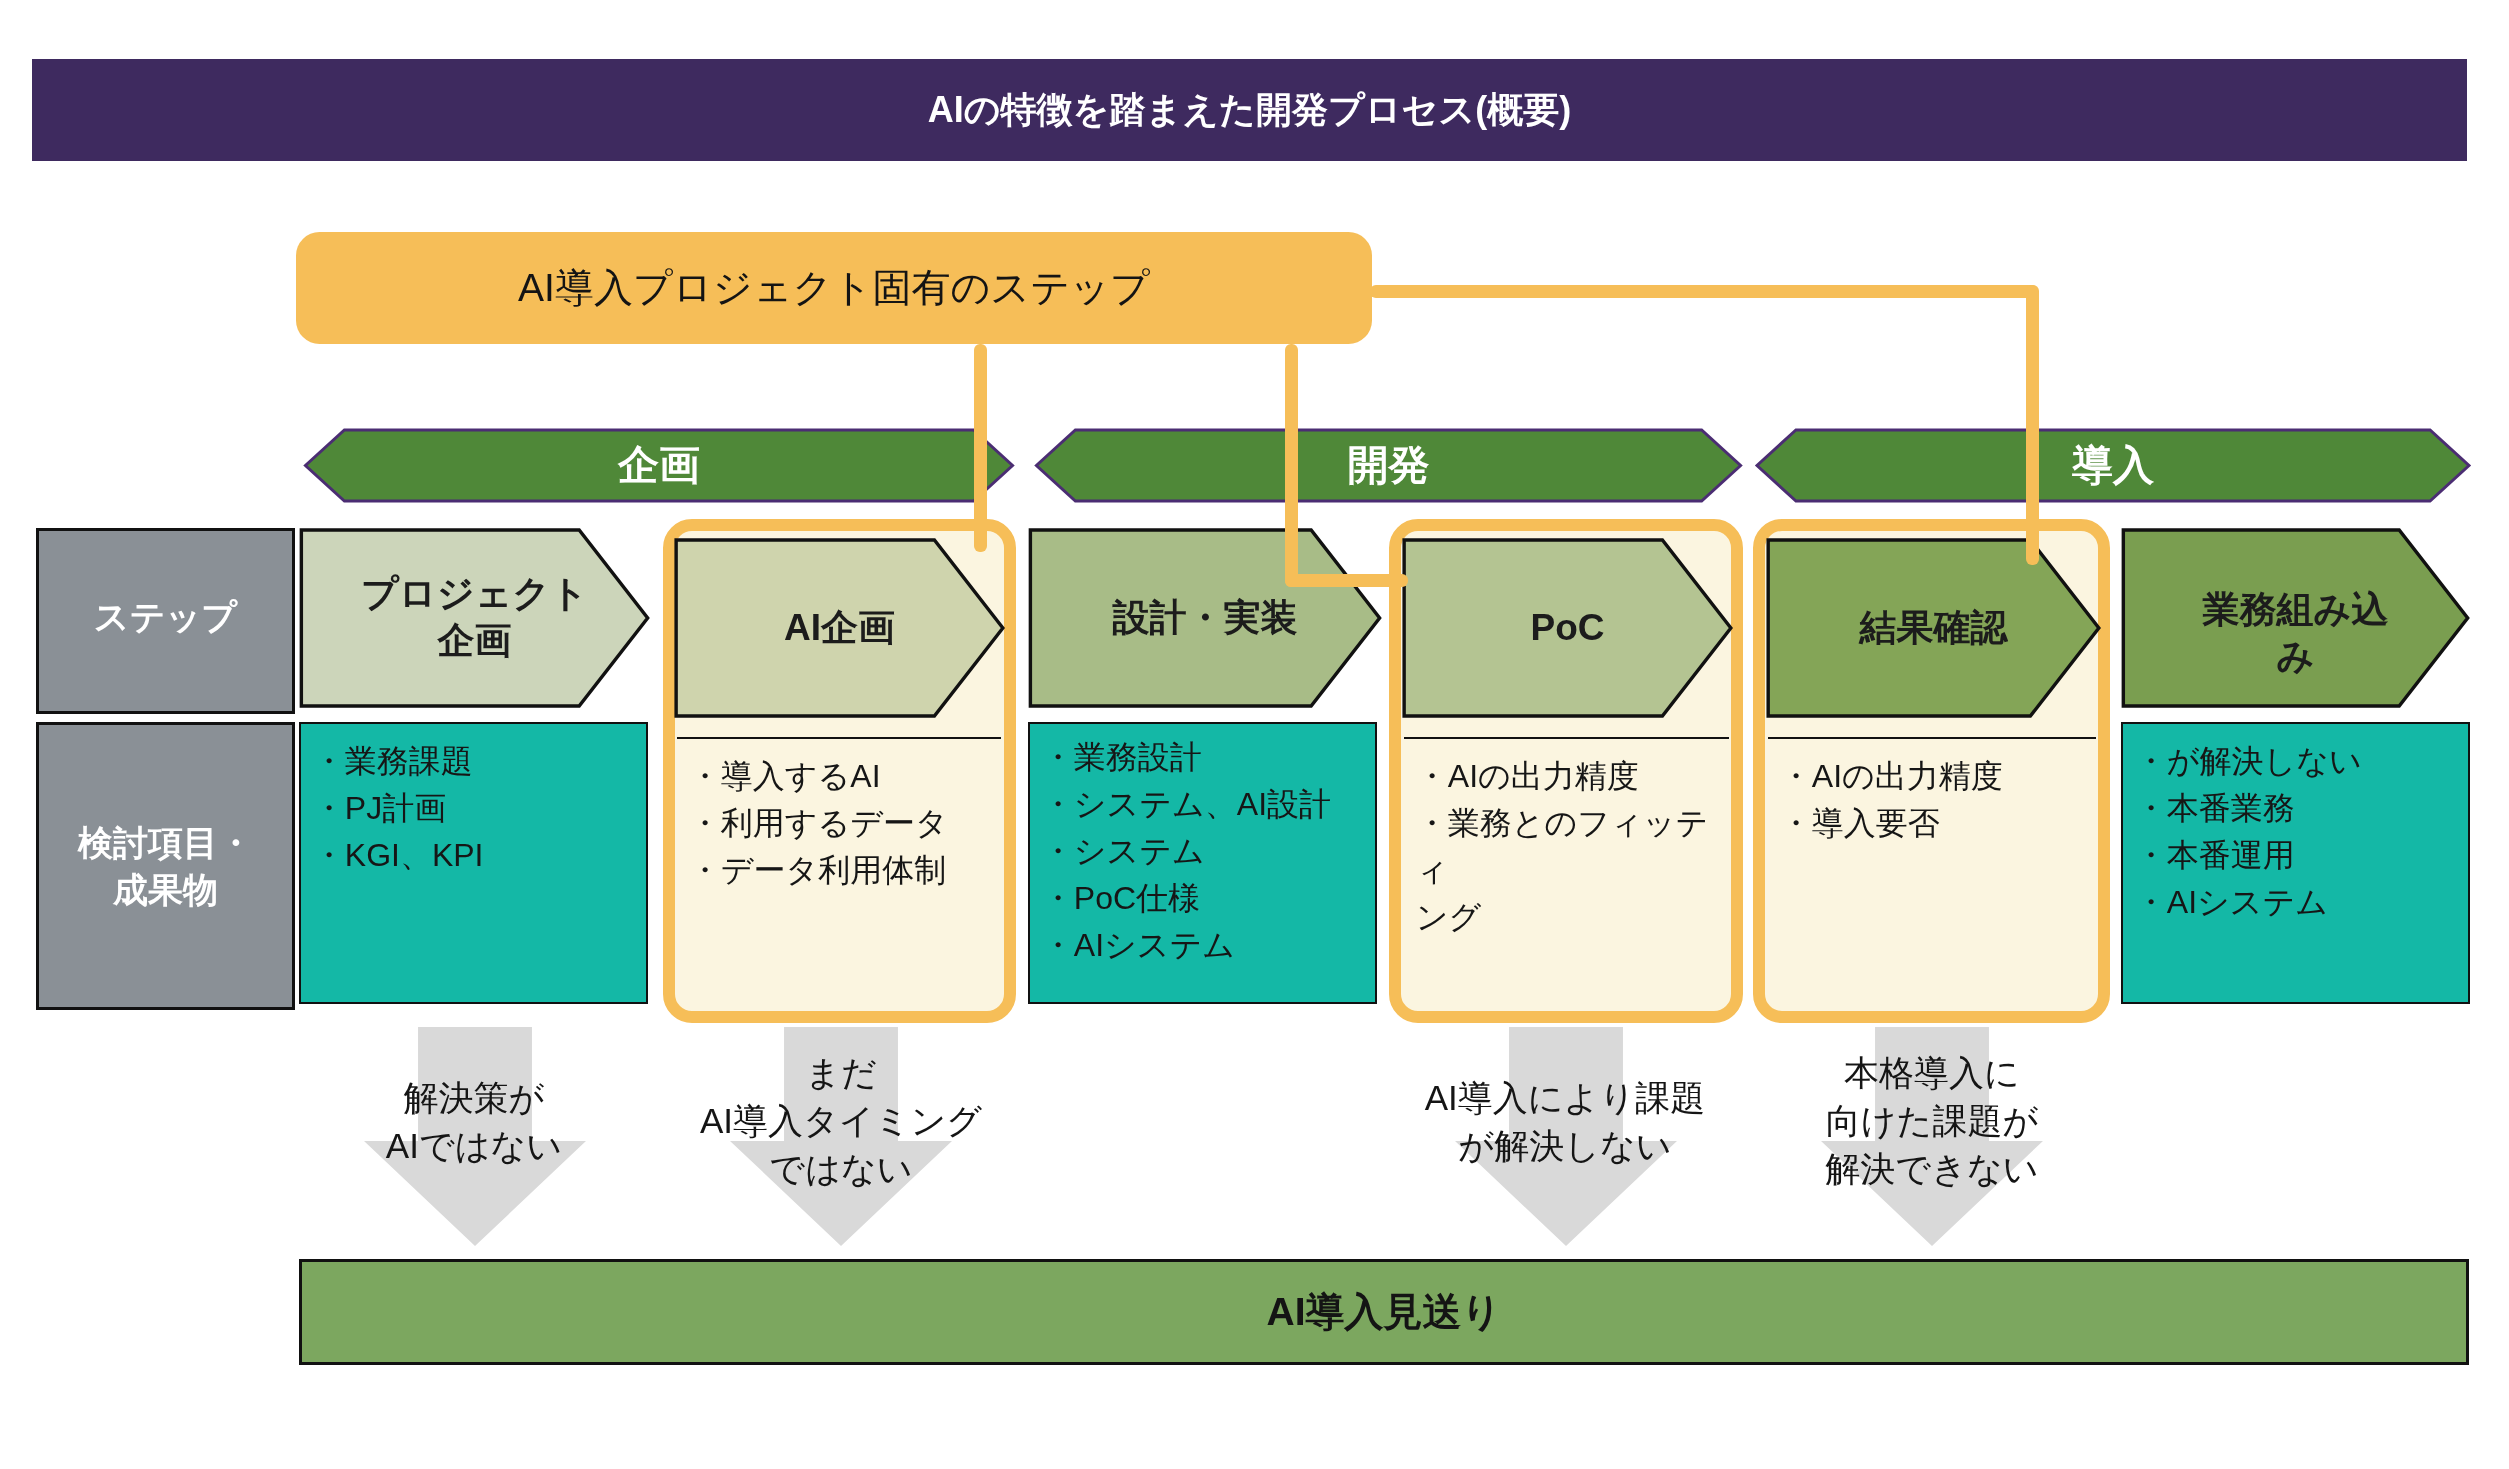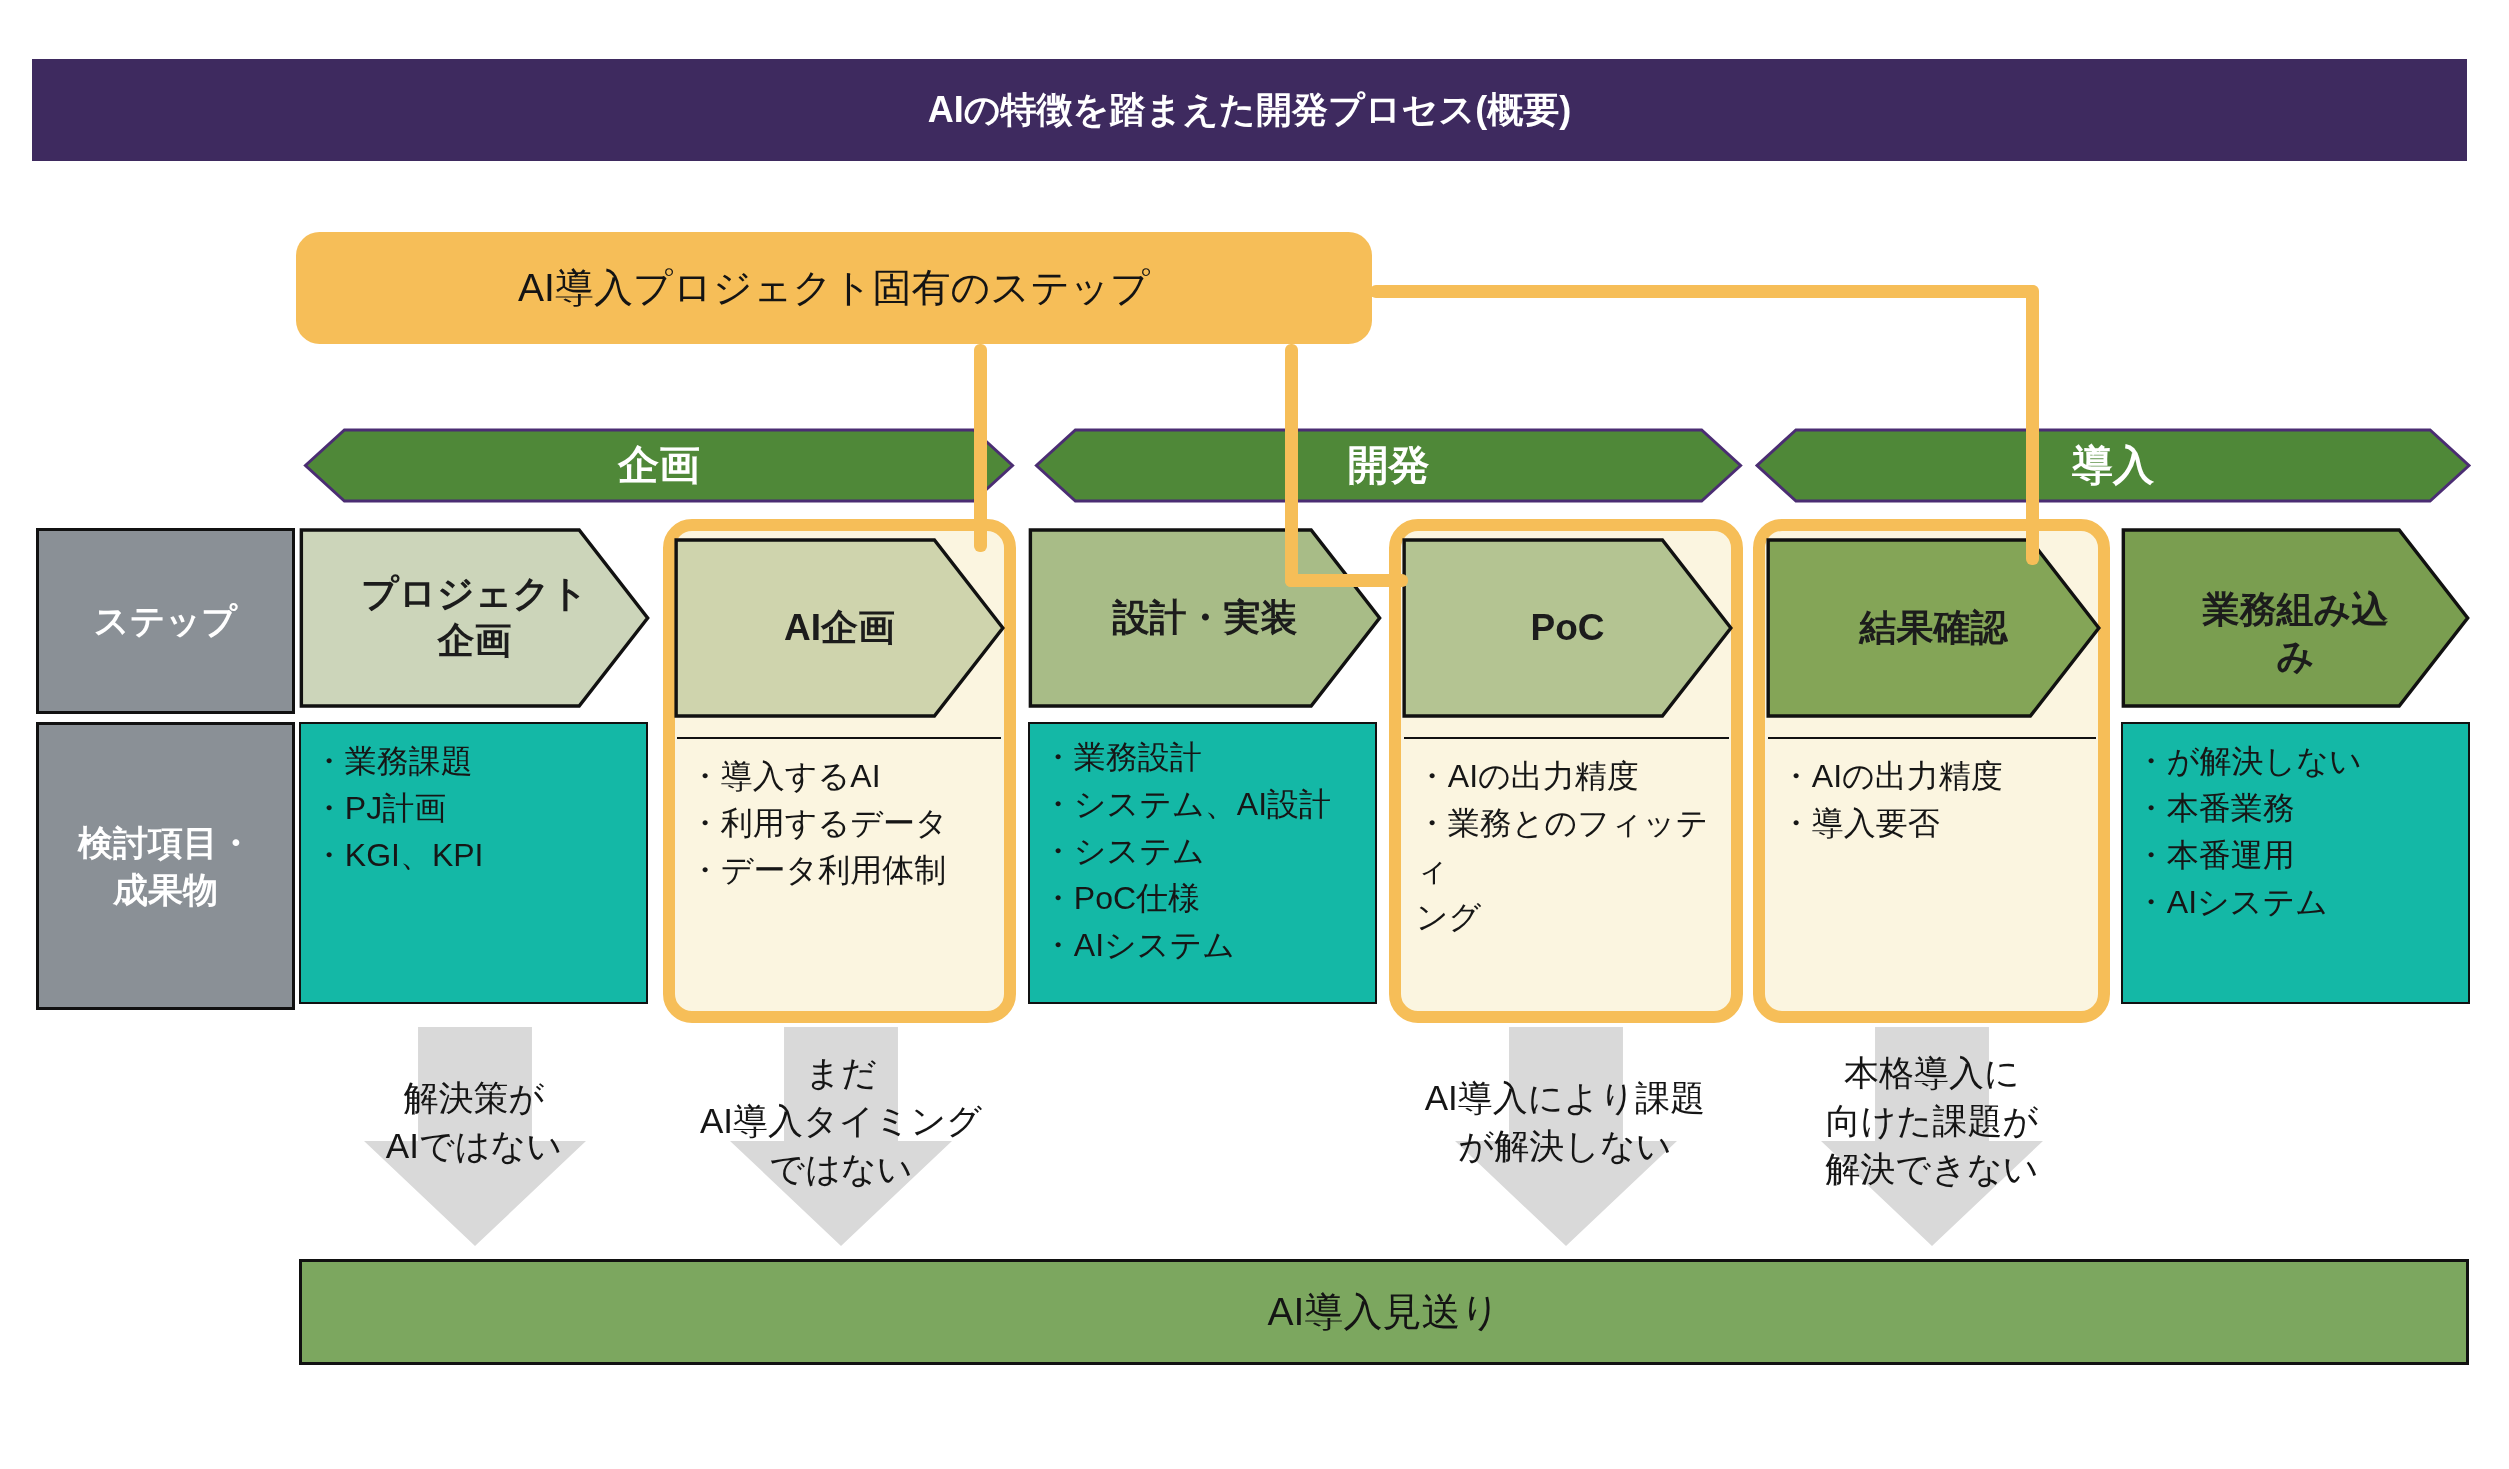--- a/index.html
+++ b/index.html
@@ -26,21 +26,21 @@
 
   .detail{background:#14b8a6;border:2.9px solid #111111;z-index:1;box-sizing:border-box;}
   .detail-open{border-top:2.9px solid #111111;background:transparent;z-index:3;box-sizing:border-box;}
   .items{padding:13.7px 2px 0 11.8px;}
   .item{font-size:32px;line-height:47px;color:#161616;text-align:left;white-space:pre-line;}
 
   .grayarrow{z-index:1;}
   .failtext{color:#151515;font-size:35px;line-height:48px;z-index:2;}
 
   .footerbar{left:299px;top:1259px;width:2170px;height:106px;background:#7ca75f;border:3.9px solid #111111;
-             box-sizing:border-box;color:#141414;font-size:39px;font-weight:normal;z-index:1;}
+             box-sizing:border-box;color:#141414;font-size:39px;font-weight:bold;z-index:1;}
 
   .oline{background:#f6be58;border-radius:5.9px;z-index:6;}
 </style>
 </head>
 <body>
 
 <div class="canvas">
 
   <div class="abs ctr banner">AIの特徴を踏まえた開発プロセス(概要)</div>
 
@@ -58,21 +58,21 @@
     </svg>
     <div class="ctr lbl">開発</div>
   </div>
   <div class="abs phase" style="left:1753px;top:428px;width:720px;height:75px;">
     <svg width="720" height="75" viewBox="0 0 735 77">
       <polygon points="42,2 693,2 733,38.5 693,75 42,75 2,38.5" stroke-width="3" stroke="#4b2d73" fill="#4f8838"></polygon>
     </svg>
     <div class="ctr lbl">導入</div>
   </div>
 
-  <div class="abs ctr rowhdr" style="left:36px;top:528px;width:253px;height:180px;">ステップ</div>
+  <div class="abs ctr rowhdr" style="left:36px;top:528px;width:253px;height:180px;font-family:Liberation Mono, monospace;">ステップ</div>
   <div class="abs ctr rowhdr" style="left:36px;top:722px;width:253px;height:282px;">検討項目・
 成果物</div>
 
   <div class="abs hl" style="left:663px;top:519px;width:353px;height:504px;box-sizing:border-box;"></div>
   <div class="abs hl" style="left:1389px;top:519px;width:354px;height:504px;box-sizing:border-box;"></div>
   <div class="abs hl" style="left:1753px;top:519px;width:357px;height:504px;box-sizing:border-box;"></div>
 
   <div class="abs steparrow" style="left:299px;top:528px;width:351px;height:180px;">
     <svg width="351" height="180" viewBox="0 0 358 184">
       <polygon points="2,2 286,2 356,92 286,182 2,182" stroke="#111" stroke-width="3.5" fill="#ccd5ba"></polygon>

